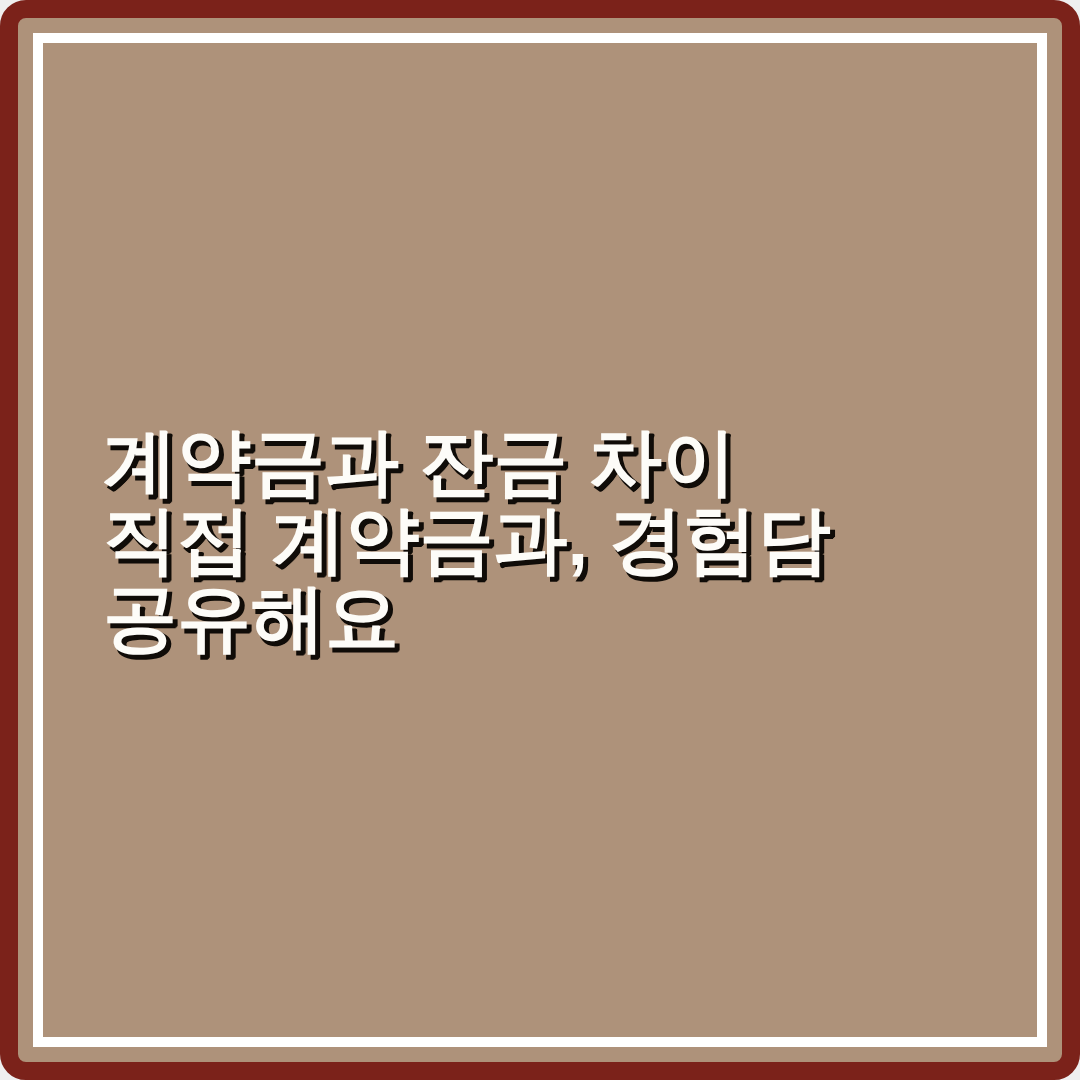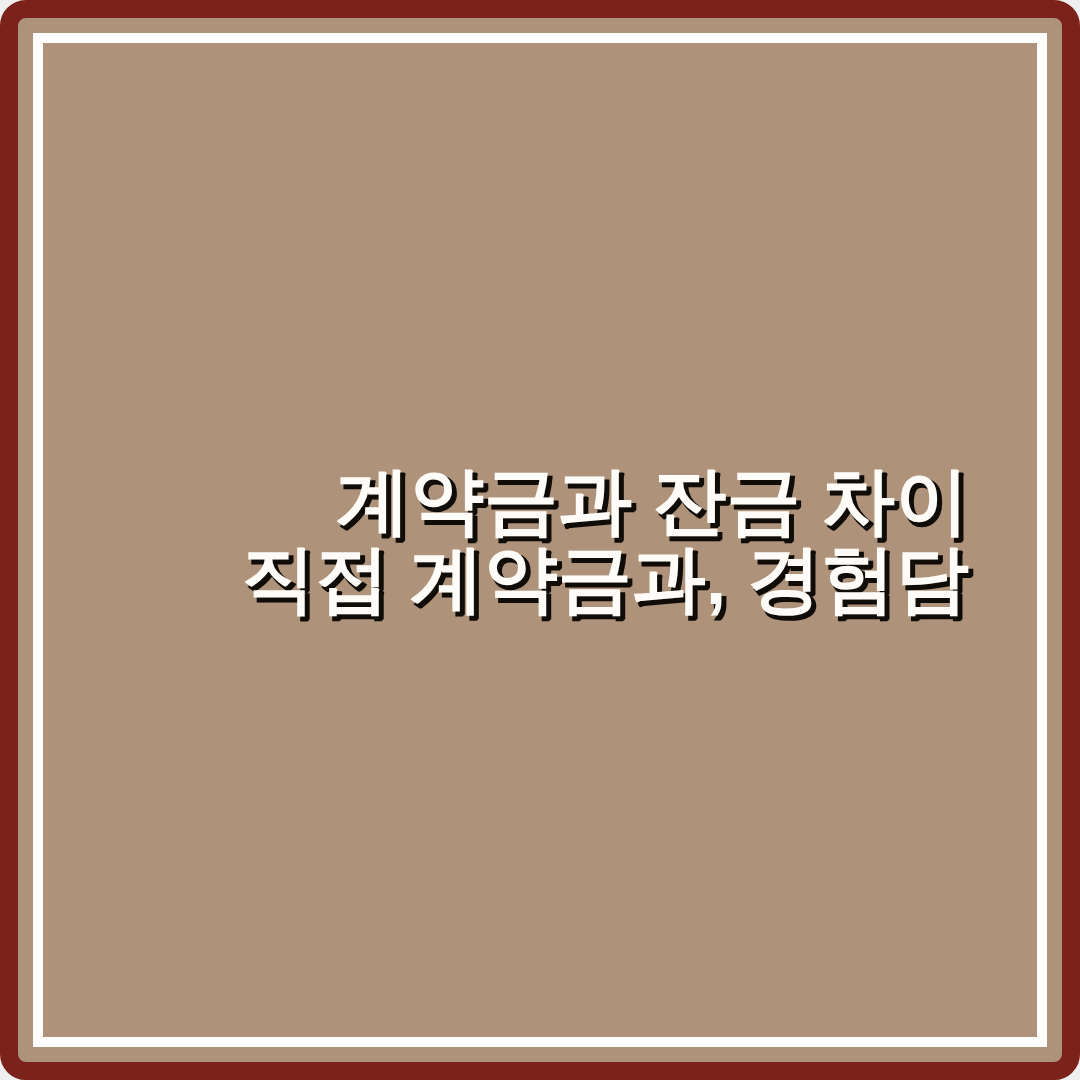--- a/index.html
+++ b/index.html
@@ -53,21 +53,21 @@
 
   
   #title-block {
     position: absolute;
     left: 0;
     right: 8px;
     top: 50%;
     transform: translateY(-50%);
     box-sizing: border-box;
     padding: 0 60px;
-    text-align: right;
+    text-align: left;
     line-height: 1.0;
   }
 
   .title-line {
     display: block;
     color: #fdfcf8;
     font-family: "Liberation Sans", "DejaVu Sans", sans-serif;
     font-weight: bold;
     font-size: 74px;
     line-height: 78px;
@@ -85,19 +85,20 @@
 
 <div id="canvas">
 
   <div id="card">
 
     <div id="inner-frame">
 
       <div id="title-block">
         <span class="title-line">계약금과 잔금 차이</span>
         <span class="title-line">직접 계약금과, 경험담</span>
+        <span class="title-line">공유해요</span>
       </div>
 
     </div>
 
   </div>
 
 </div>
 
 </body></html>

